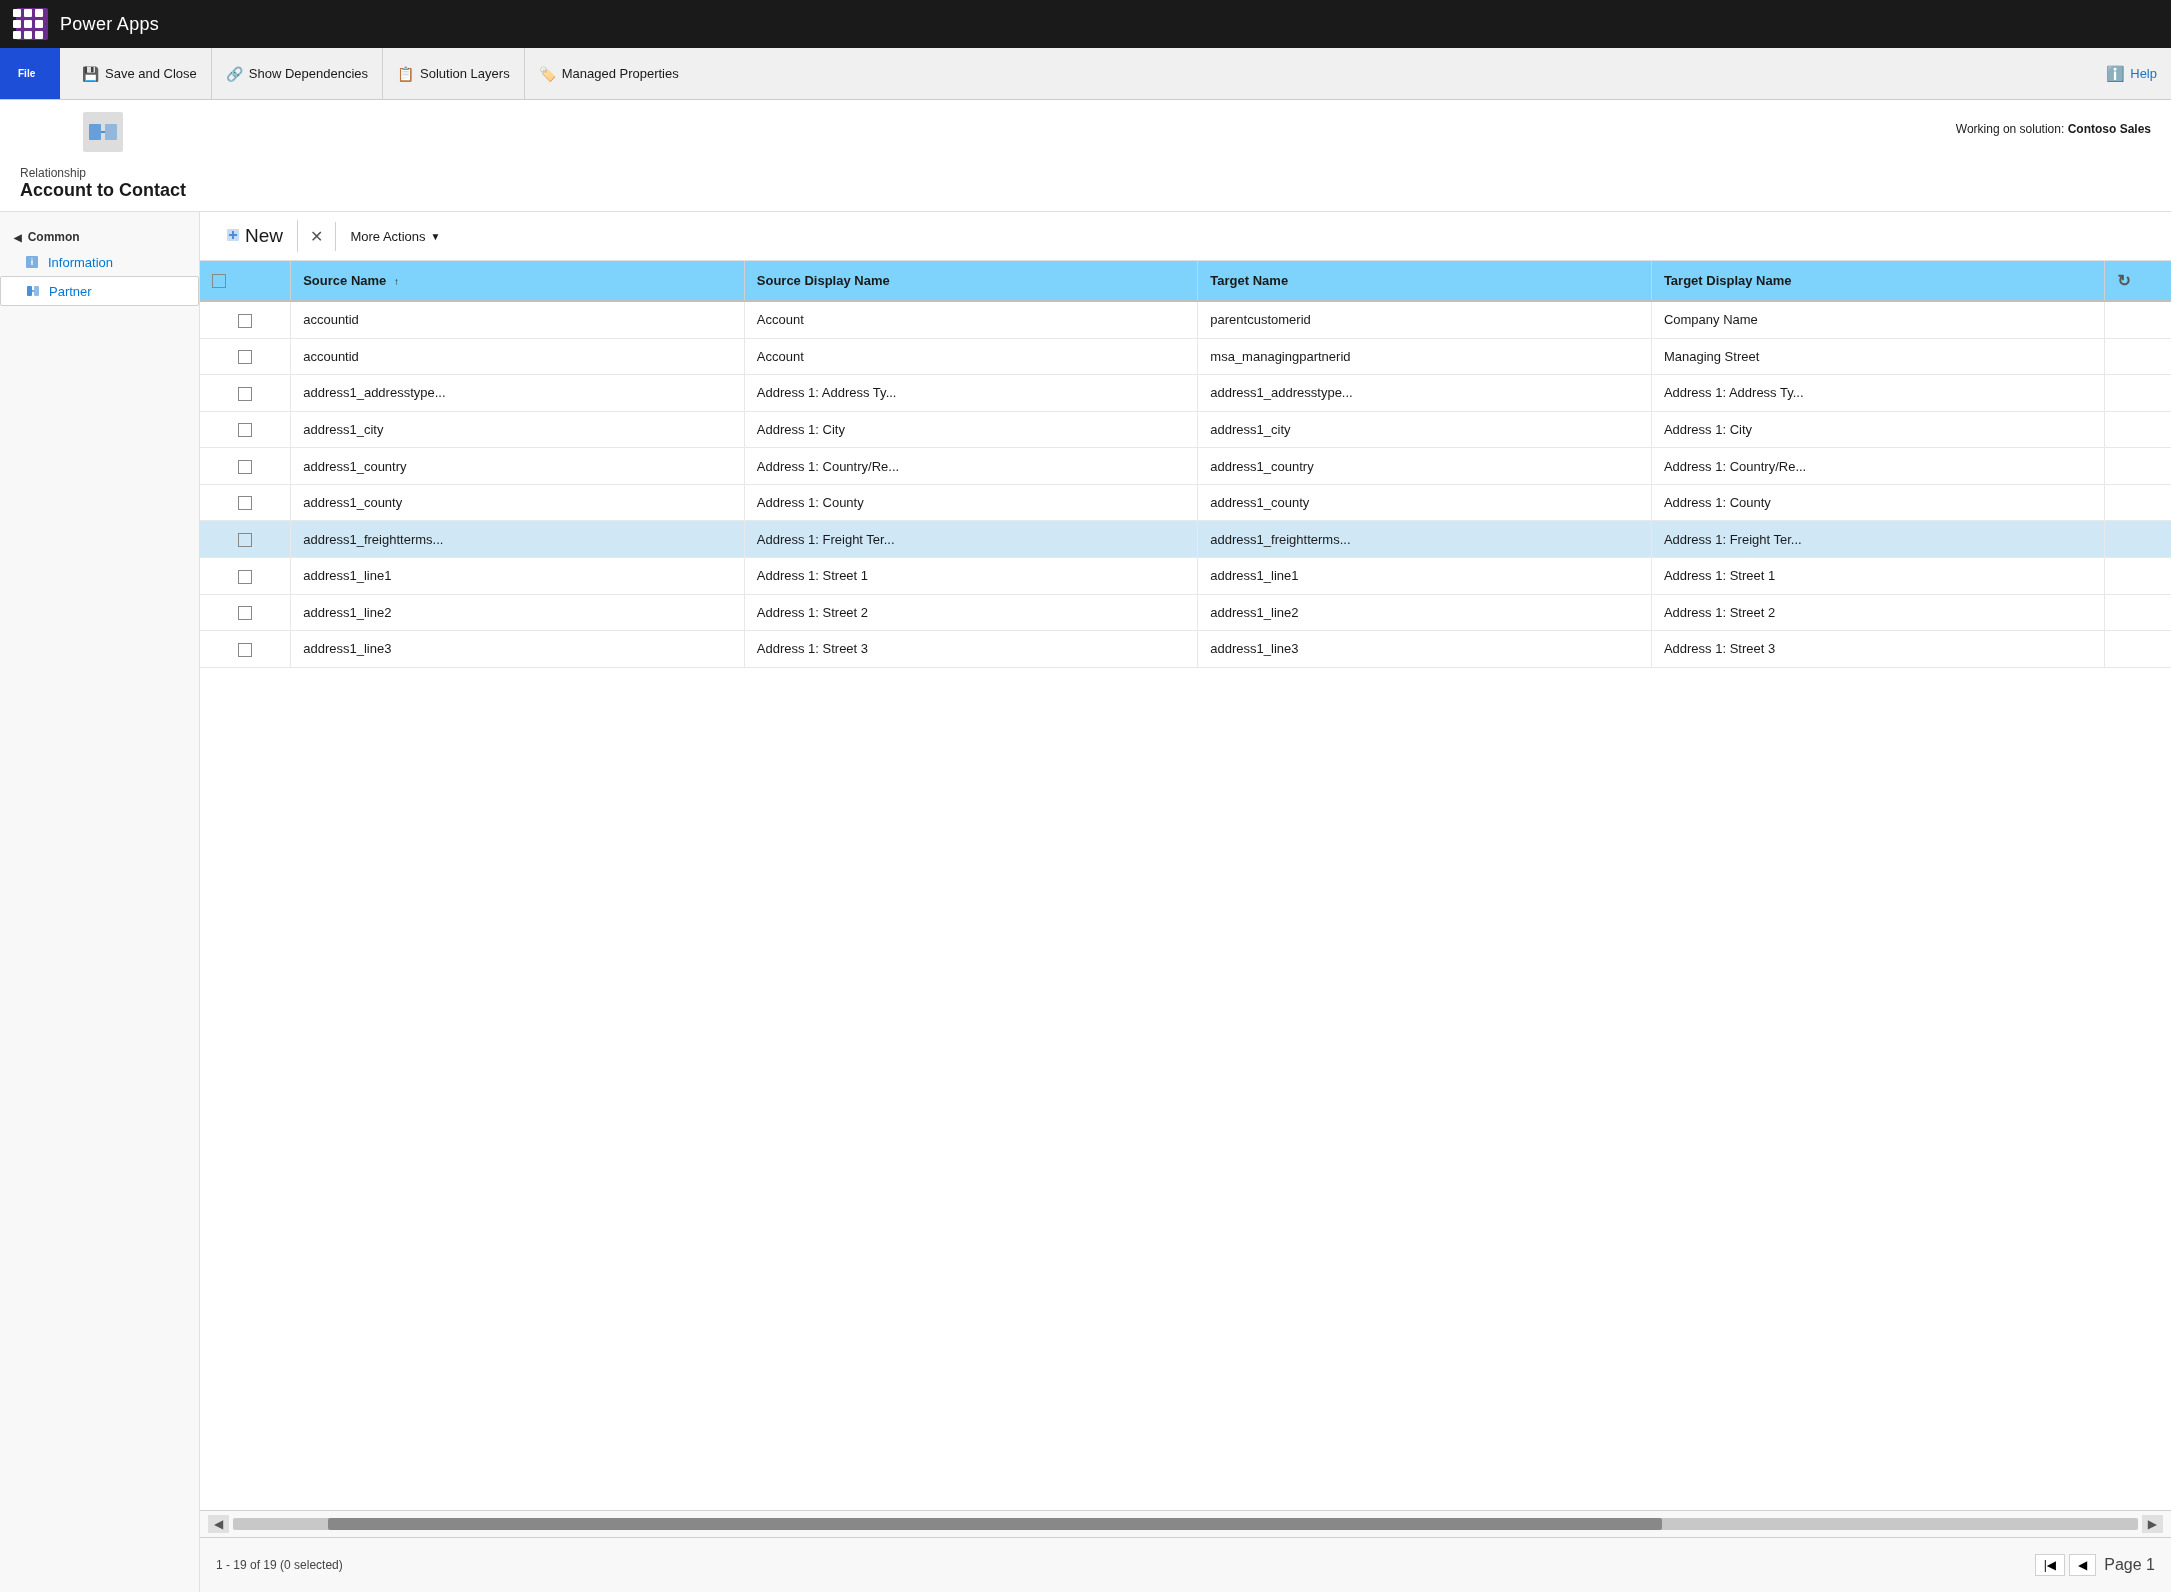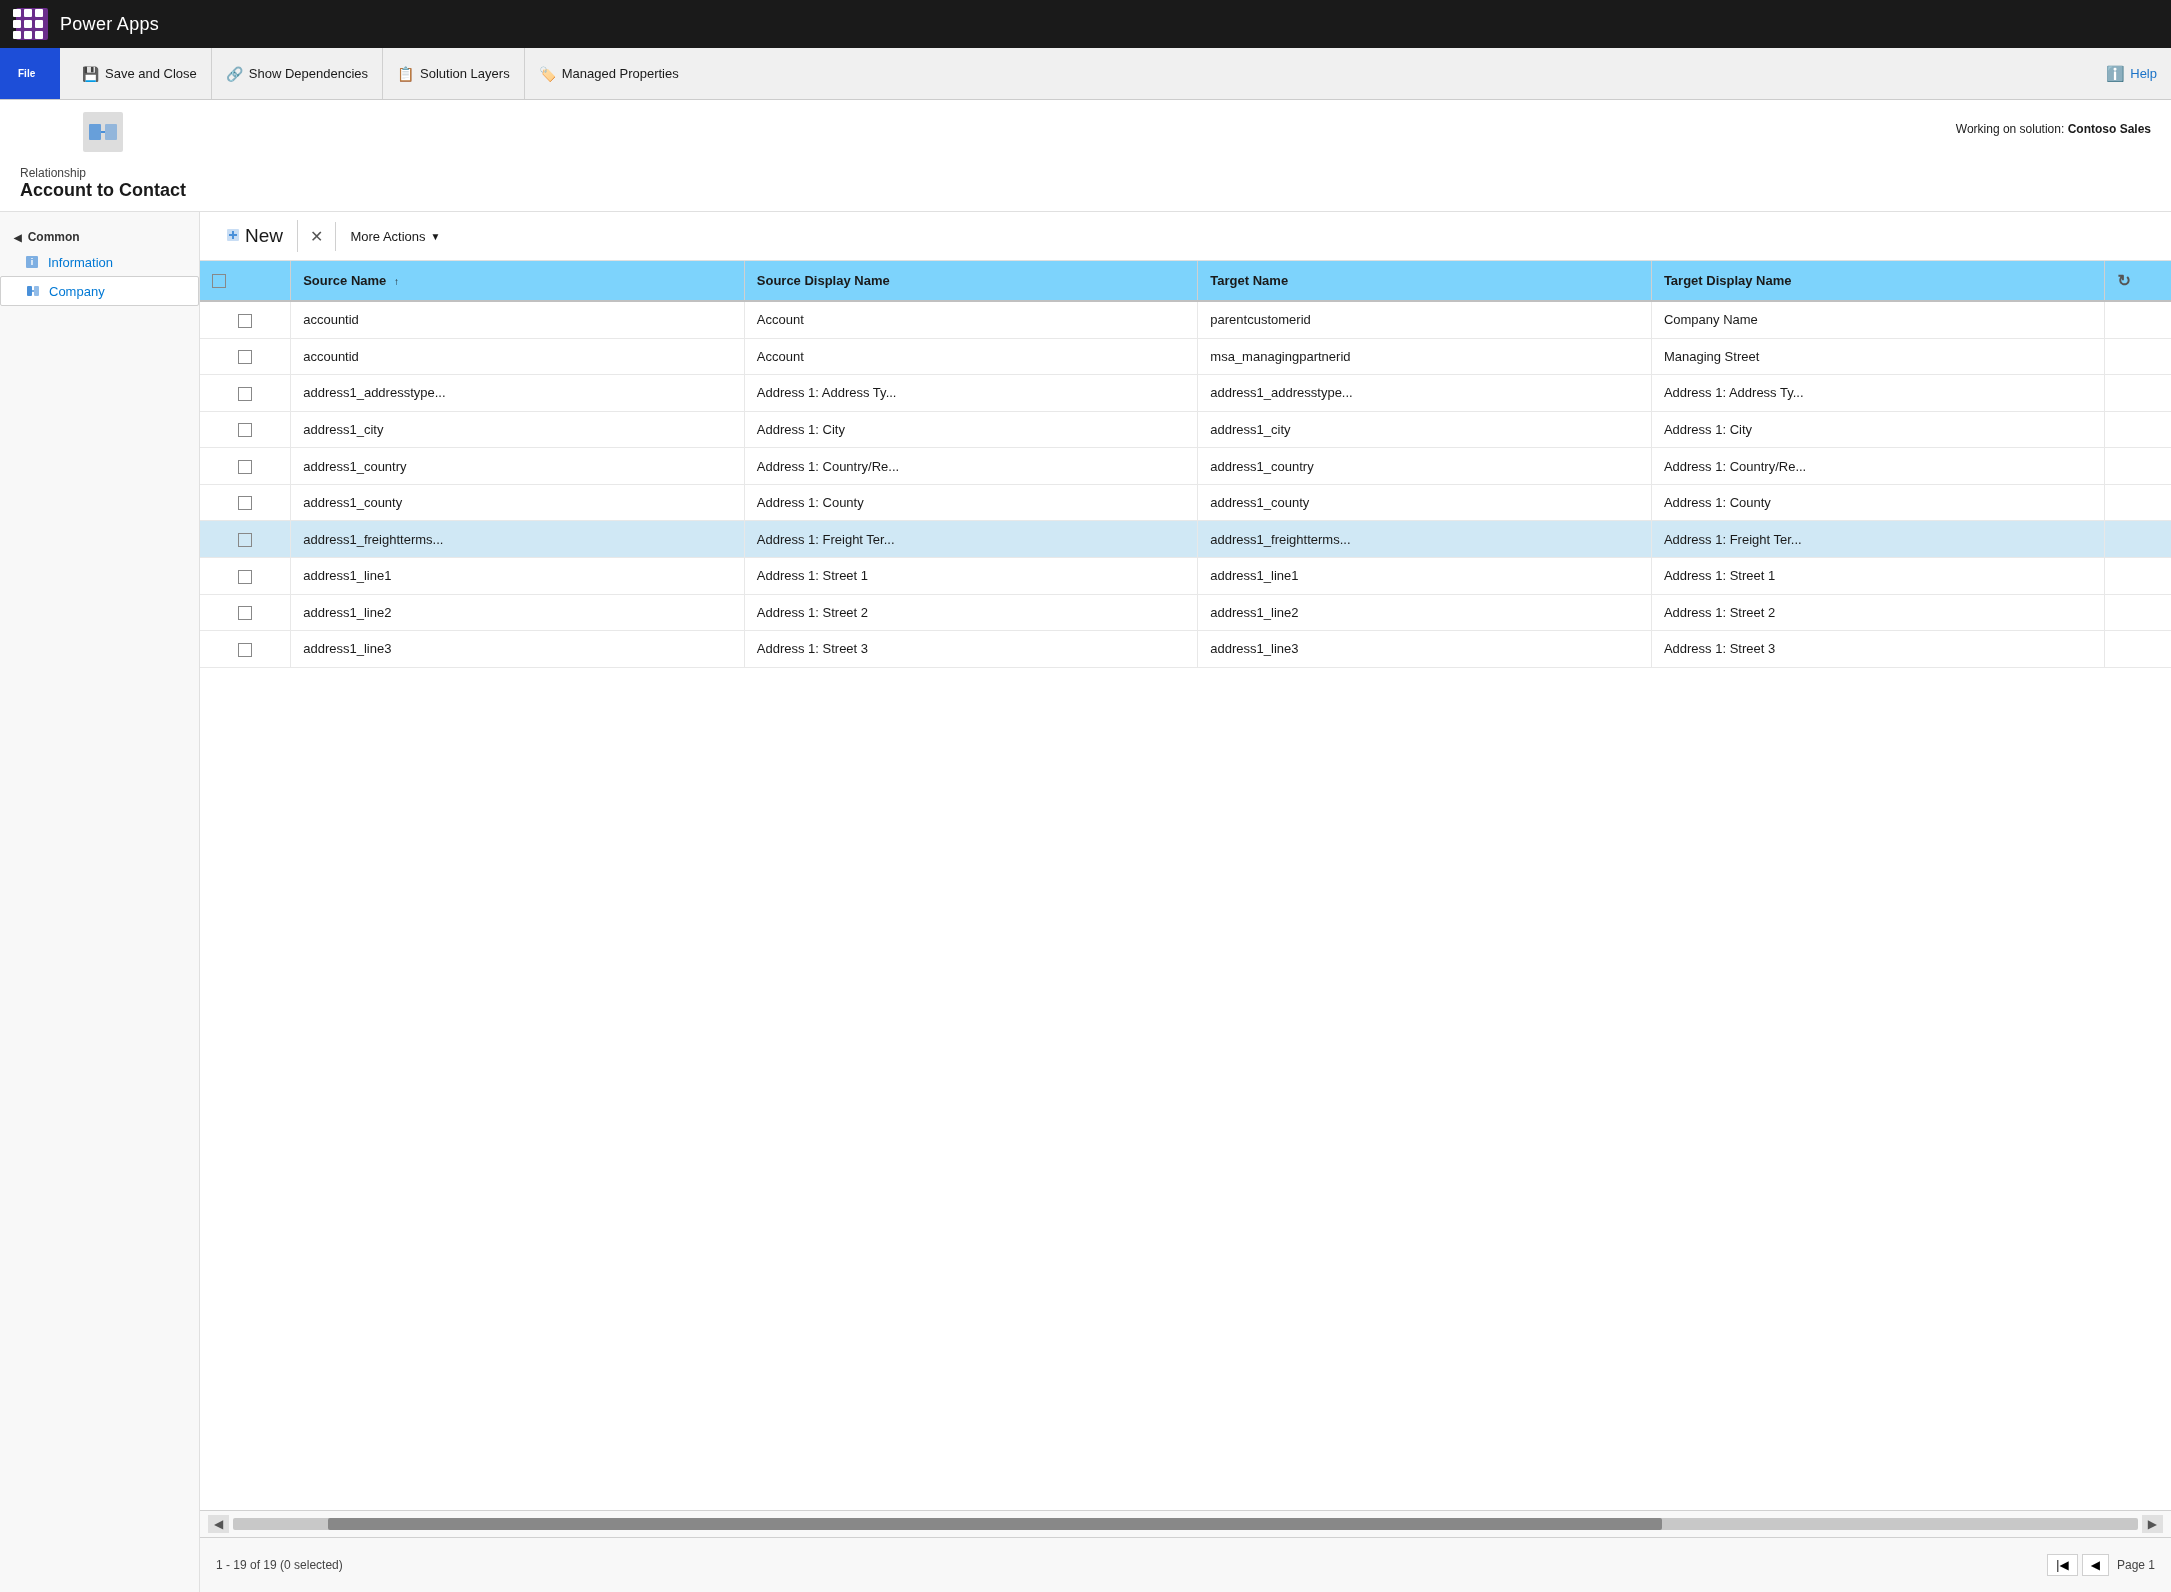--- a/index.html
+++ b/index.html
@@ -337,21 +337,21 @@
       align-items: center;
       gap: 4px;
     }
     .page-btn {
       padding: 3px 8px;
       border: 1px solid #d0d0d0;
       background: #fff;
       cursor: pointer;
       font-size: 12px;
     }
-    .page-label { font-size: 12px; color: #444; margin-left: 4px; }
+    .page-label { font-size: 16px; color: #444; margin-left: 4px; }
 
     
     .h-scroll-area {
       border-top: 1px solid #d0d0d0;
       padding: 4px 8px;
       display: flex;
       align-items: center;
       gap: 4px;
       background: #f8f8f8;
     }
@@ -464,21 +464,21 @@
         <span>Information</span>
       </div>
       <div class="nav-item active">
         <span class="nav-item-icon">
           <svg width="14" height="14" viewBox="0 0 14 14">
             <rect x="1" y="2" width="5" height="10" rx="1" fill="#4a90d9"></rect>
             <rect x="8" y="2" width="5" height="10" rx="1" fill="#4a90d9" opacity="0.6"></rect>
             <line x1="6" y1="7" x2="8" y2="7" stroke="#4a90d9" stroke-width="1.5"></line>
           </svg>
         </span>
-        <span>Company</span>
+        <span>Partner</span>
       </div>
     </div>
 
     <div class="content-pane">
 
       <div class="content-toolbar">
         <button class="toolbar-btn">
           <span class="btn-icon">
             <svg width="14" height="14" viewBox="0 0 14 14">
               <rect x="1" y="1" width="12" height="12" rx="1" fill="#4a90d9" opacity="0.3"></rect>

